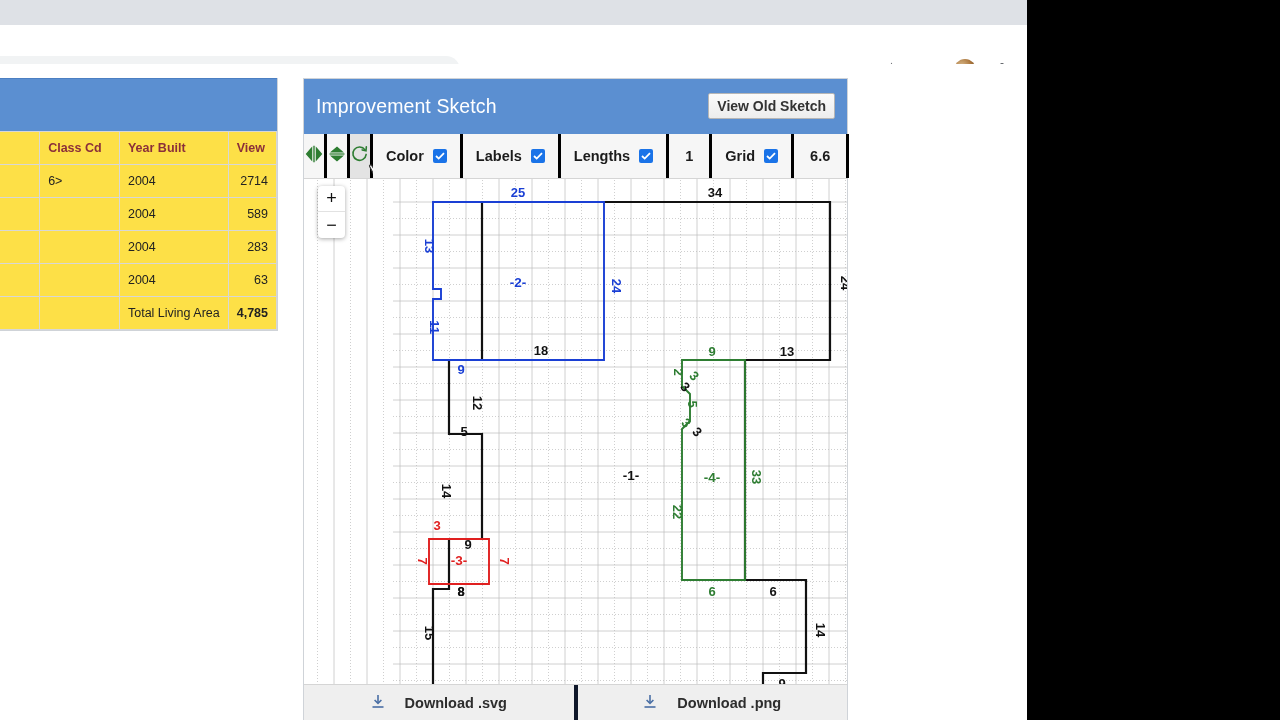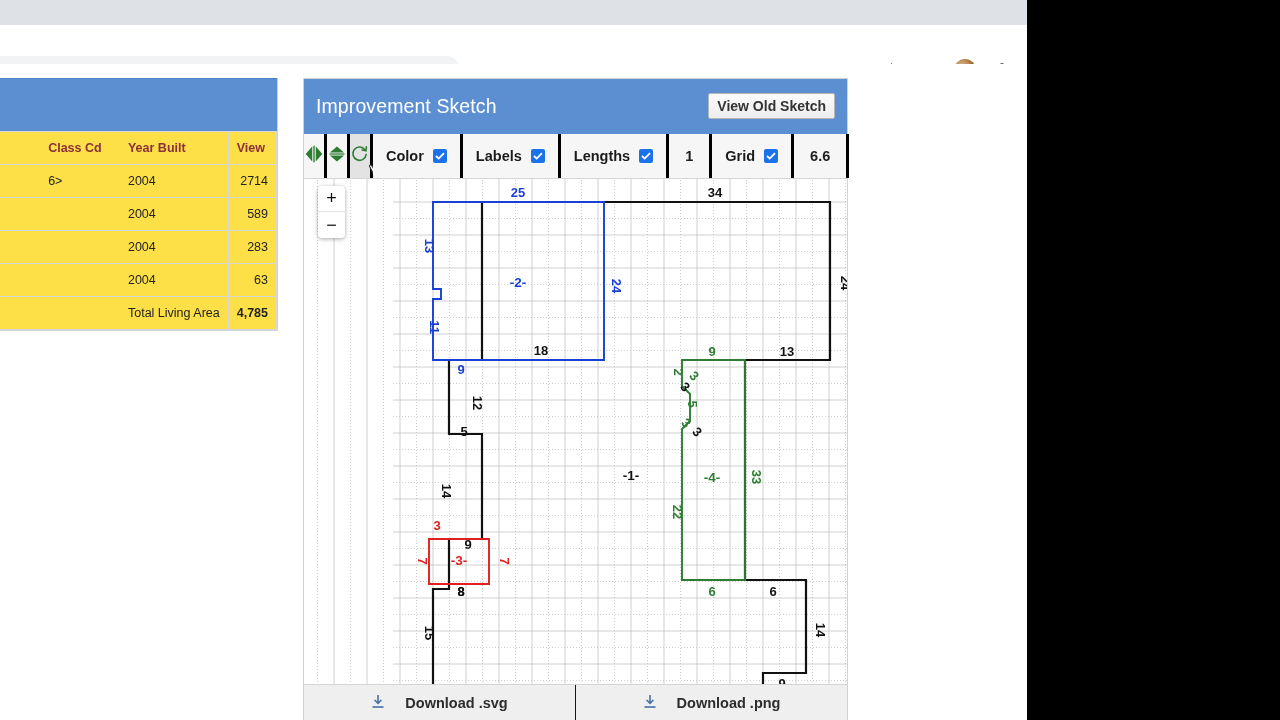--- a/index.html
+++ b/index.html
@@ -137,21 +137,21 @@
   }
   .zoom-ctl div:first-child { border-bottom: 1px solid #e2e2e2; }
 
   .sk-foot {
     display: flex; height: 36px; border-top: 1px solid #d5d5d5; background: #efefef;
   }
   .dl-btn {
     flex: 1; display: flex; align-items: center; justify-content: center; gap: 20px;
     font-size: 14.5px; font-weight: bold; color: #2d2d2d; cursor: pointer;
   }
-  .dl-btn + .dl-btn { border-left: 1px solid #0f172a; }
+  .dl-btn + .dl-btn { border-left: 4px solid #0f172a; }
   .dl-ic { color: #4a6fa5; }
 
   svg.sketch { position: absolute; left: 0; top: 0; }
   text.lbl { font-family: "Liberation Sans", sans-serif; font-weight: bold; }
 </style>
 </head>
 <body>
 <div id="root">
 
 <div class="chrome-top"></div>

